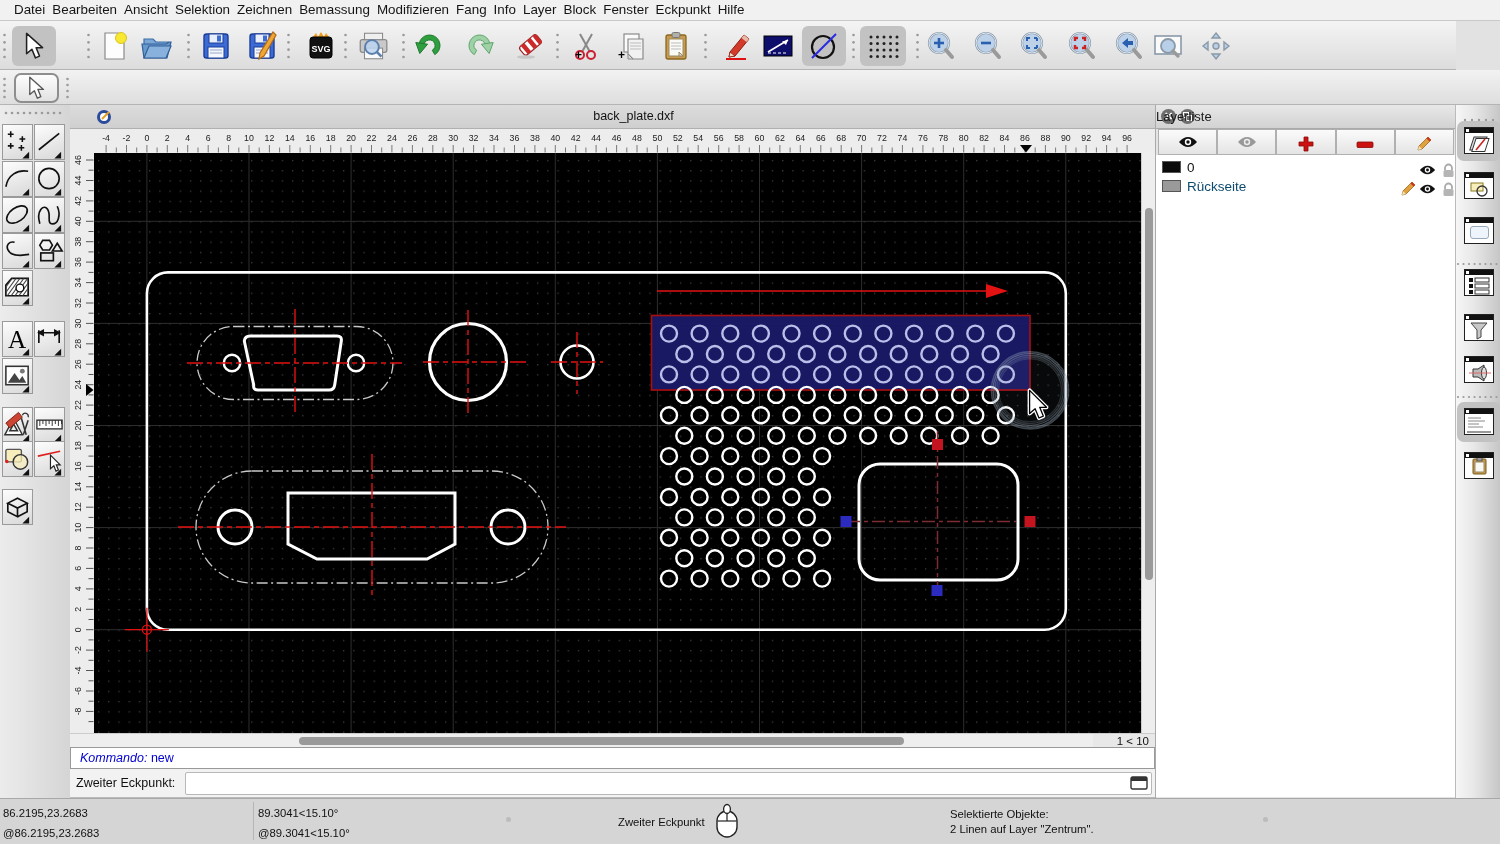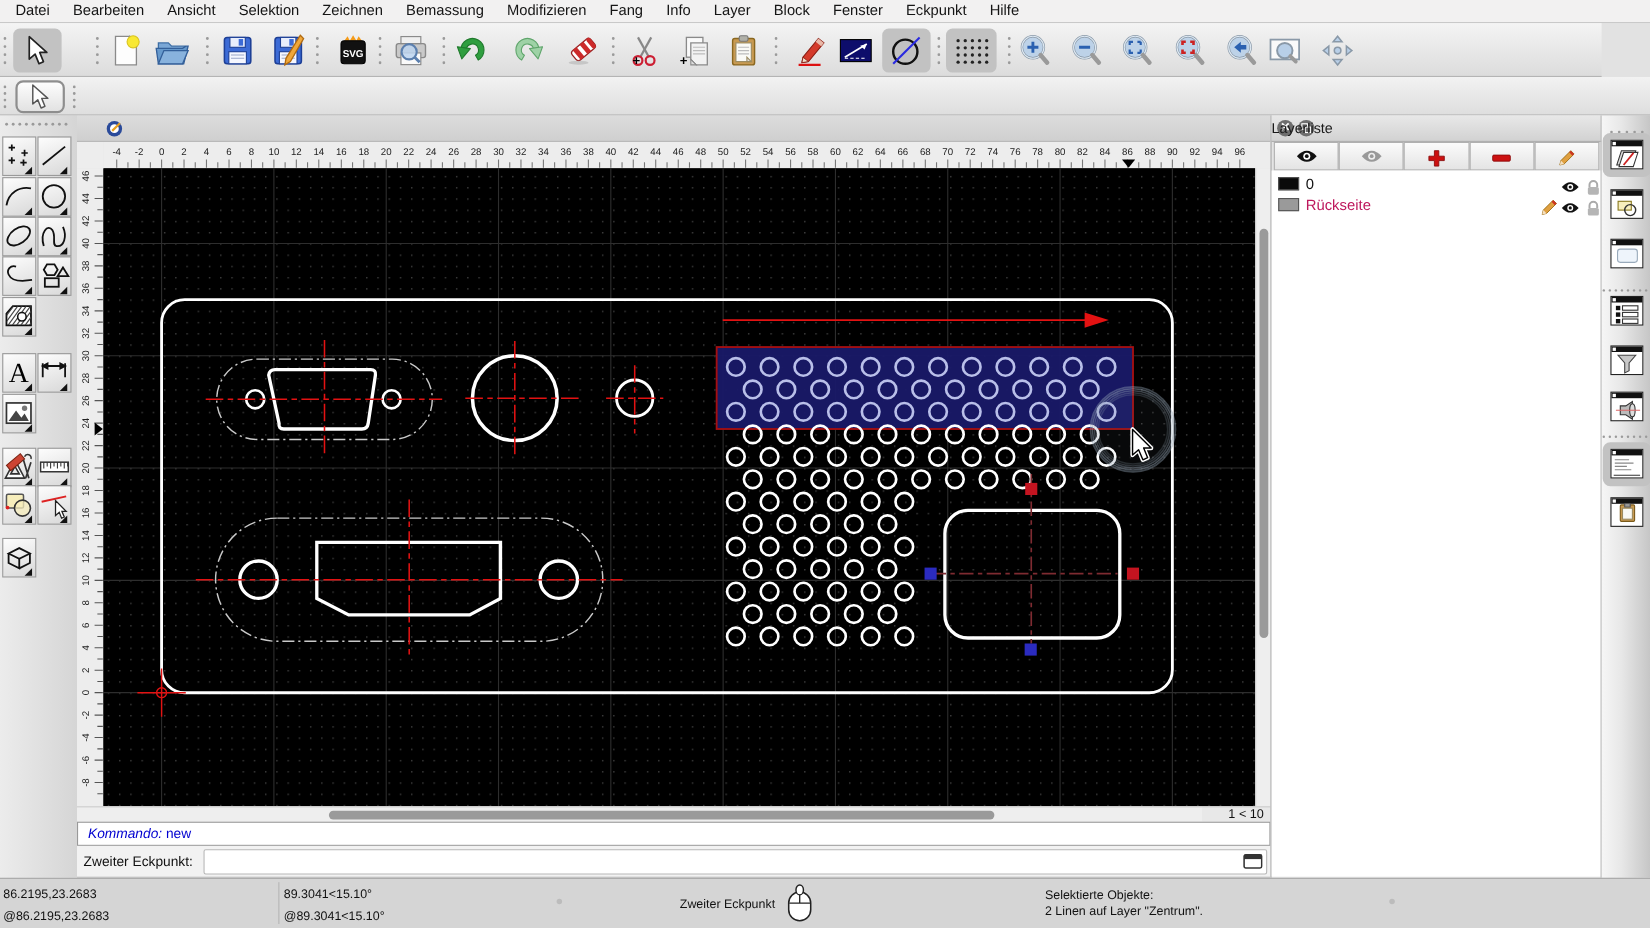--- a/index.html
+++ b/index.html
@@ -1,14 +1,14 @@
 <!DOCTYPE html>
 <html><head><meta charset="utf-8"><style>*{margin:0;padding:0;box-sizing:border-box}body{width:1500px;height:844px;overflow:hidden;font-family:"Liberation Sans",sans-serif;position:relative;background:#e2e2e2}.abs{position:absolute}</style></head><body>
 <div class="abs" style="left:0;top:0;width:1500px;height:21px;background:#f2f1f1;border-bottom:1px solid #c9c9c9">
-    <div style="display:flex;gap:21px;padding-left:14px;font-size:13.4px;color:#151515;line-height:20px">
+    <div style="display:flex;gap:7px;padding-left:14px;font-size:13.4px;color:#151515;line-height:20px">
       <span>Datei</span>
       <span>Bearbeiten</span>
       <span>Ansicht</span>
       <span>Selektion</span>
       <span>Zeichnen</span>
       <span>Bemassung</span>
       <span>Modifizieren</span>
       <span>Fang</span>
       <span>Info</span>
       <span>Layer</span>
@@ -466,20 +466,21 @@
       </g>
       <polygon points="28,26 28,33 21,33" fill="#111"></polygon>
     </svg>
   </div>
 <div class="abs" style="left:70px;top:105px;width:1085px;height:24px;background:linear-gradient(#dcdcdc,#cfcfcf);border-bottom:1px solid #b0b0b0">
     <svg width="16" height="16" viewBox="0 0 16 16" style="position:absolute;left:26px;top:4px">
       <circle cx="8" cy="8" r="7" fill="#2a4a9a"></circle>
       <circle cx="8" cy="8" r="4" fill="#fff"></circle>
       <line x1="6" y1="10" x2="13" y2="3" stroke="#e8a020" stroke-width="2"></line>
     </svg>
+    <div style="position:absolute;left:42px;right:0;top:4px;text-align:center;font-size:12.5px;color:#111">back_plate.dxf</div>
   </div>
 <div class="abs" style="left:94px;top:129px;width:1061px;height:24px;background:#ededed">
     <svg width="1061" height="24" style="position:absolute;left:0;top:0">
       <line x1="12.1" y1="16" x2="12.1" y2="23.5" stroke="#787878" stroke-width="1"></line>
       <text x="12.1" y="12" font-size="8.8" fill="#222" text-anchor="middle">-4</text>
       <line x1="22.3" y1="18.5" x2="22.3" y2="23.5" stroke="#787878" stroke-width="1"></line>
       <line x1="32.5" y1="16" x2="32.5" y2="23.5" stroke="#787878" stroke-width="1"></line>
       <text x="32.5" y="12" font-size="8.8" fill="#222" text-anchor="middle">-2</text>
       <line x1="42.7" y1="18.5" x2="42.7" y2="23.5" stroke="#787878" stroke-width="1"></line>
       <line x1="52.9" y1="16" x2="52.9" y2="23.5" stroke="#787878" stroke-width="1"></line>
@@ -945,21 +946,21 @@
       </svg></div>
     <div style="position:absolute;left:0;top:50px;width:300px;height:642px;background:#fff"></div>
     <div style="position:absolute;left:6px;top:54.5px;width:288px;height:19.8px;font-size:13.5px;color:#111"><span style="display:inline-block;width:19px;height:12px;background:#0a0a0a;border:1px solid #555;margin-right:6px;vertical-align:-1px"></span>0<span style="position:absolute;left:257px;top:4px"><svg width="17" height="12" viewBox="0 0 20 14">
           <path d="M1,7 Q10,-3 19,7 Q10,17 1,7 Z" fill="#111"></path>
           <circle cx="10" cy="7" r="3.2" fill="#fff"></circle>
           <circle cx="10" cy="7" r="1.7" fill="#111"></circle>
         </svg></span><span style="position:absolute;left:280px;top:3px"><svg width="13" height="15" viewBox="0 0 13 15">
           <path d="M3,7 V5 a3.5,3.5 0 0 1 7,0 V7" fill="none" stroke="#aaa" stroke-width="1.8"></path>
           <rect x="1.5" y="7" width="10" height="7" rx="1.5" fill="#b5b5b5"></rect>
         </svg></span></div>
-    <div style="position:absolute;left:6px;top:74.3px;width:288px;height:19.8px;font-size:13.5px;color:#be185d"><span style="display:inline-block;width:19px;height:12px;background:#9a9a9a;border:1px solid #555;margin-right:6px;vertical-align:-1px"></span>Rückseite<span style="position:absolute;left:238px;top:1px"><svg width="17" height="17" viewBox="0 0 17 17">
+    <div style="position:absolute;left:6px;top:74.3px;width:288px;height:19.8px;font-size:13.5px;color:#0c4a6e"><span style="display:inline-block;width:19px;height:12px;background:#9a9a9a;border:1px solid #555;margin-right:6px;vertical-align:-1px"></span>Rückseite<span style="position:absolute;left:238px;top:1px"><svg width="17" height="17" viewBox="0 0 17 17">
           <path d="M2,15 L3,11 L12,2 L15,5 L6,14 Z" fill="#e0a040" stroke="#9a6a10" stroke-width="0.8"></path>
           <path d="M12,2 L15,5 L13.5,6.5 L10.5,3.5 Z" fill="#cc3322"></path>
           <path d="M2,15 L3,11 L6,14 Z" fill="#f5e0c0"></path>
         </svg></span><span style="position:absolute;left:257px;top:4px"><svg width="17" height="12" viewBox="0 0 20 14">
           <path d="M1,7 Q10,-3 19,7 Q10,17 1,7 Z" fill="#111"></path>
           <circle cx="10" cy="7" r="3.2" fill="#fff"></circle>
           <circle cx="10" cy="7" r="1.7" fill="#111"></circle>
         </svg></span><span style="position:absolute;left:280px;top:3px"><svg width="13" height="15" viewBox="0 0 13 15">
           <path d="M3,7 V5 a3.5,3.5 0 0 1 7,0 V7" fill="none" stroke="#aaa" stroke-width="1.8"></path>
           <rect x="1.5" y="7" width="10" height="7" rx="1.5" fill="#b5b5b5"></rect>

